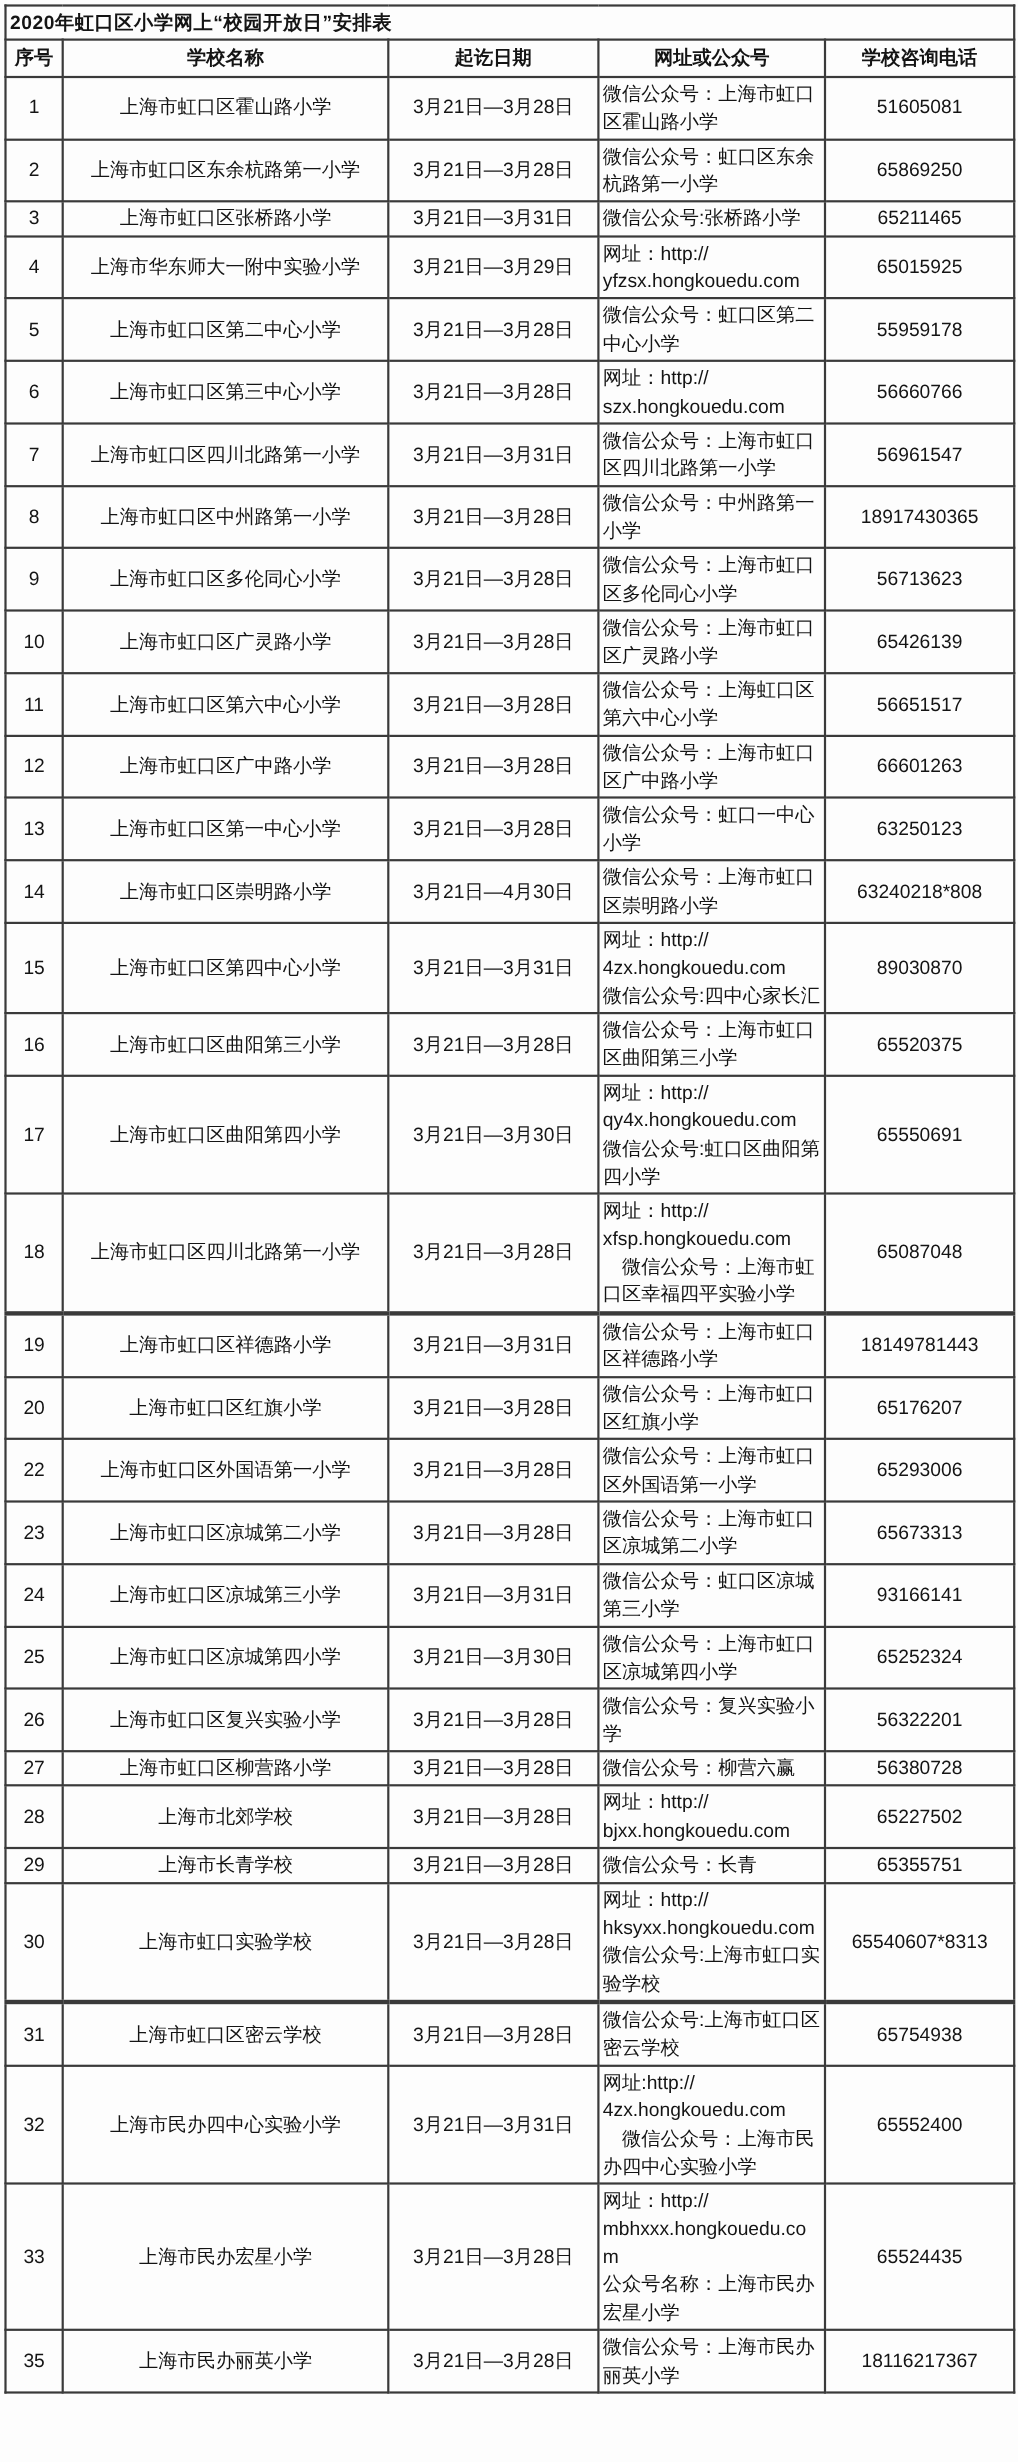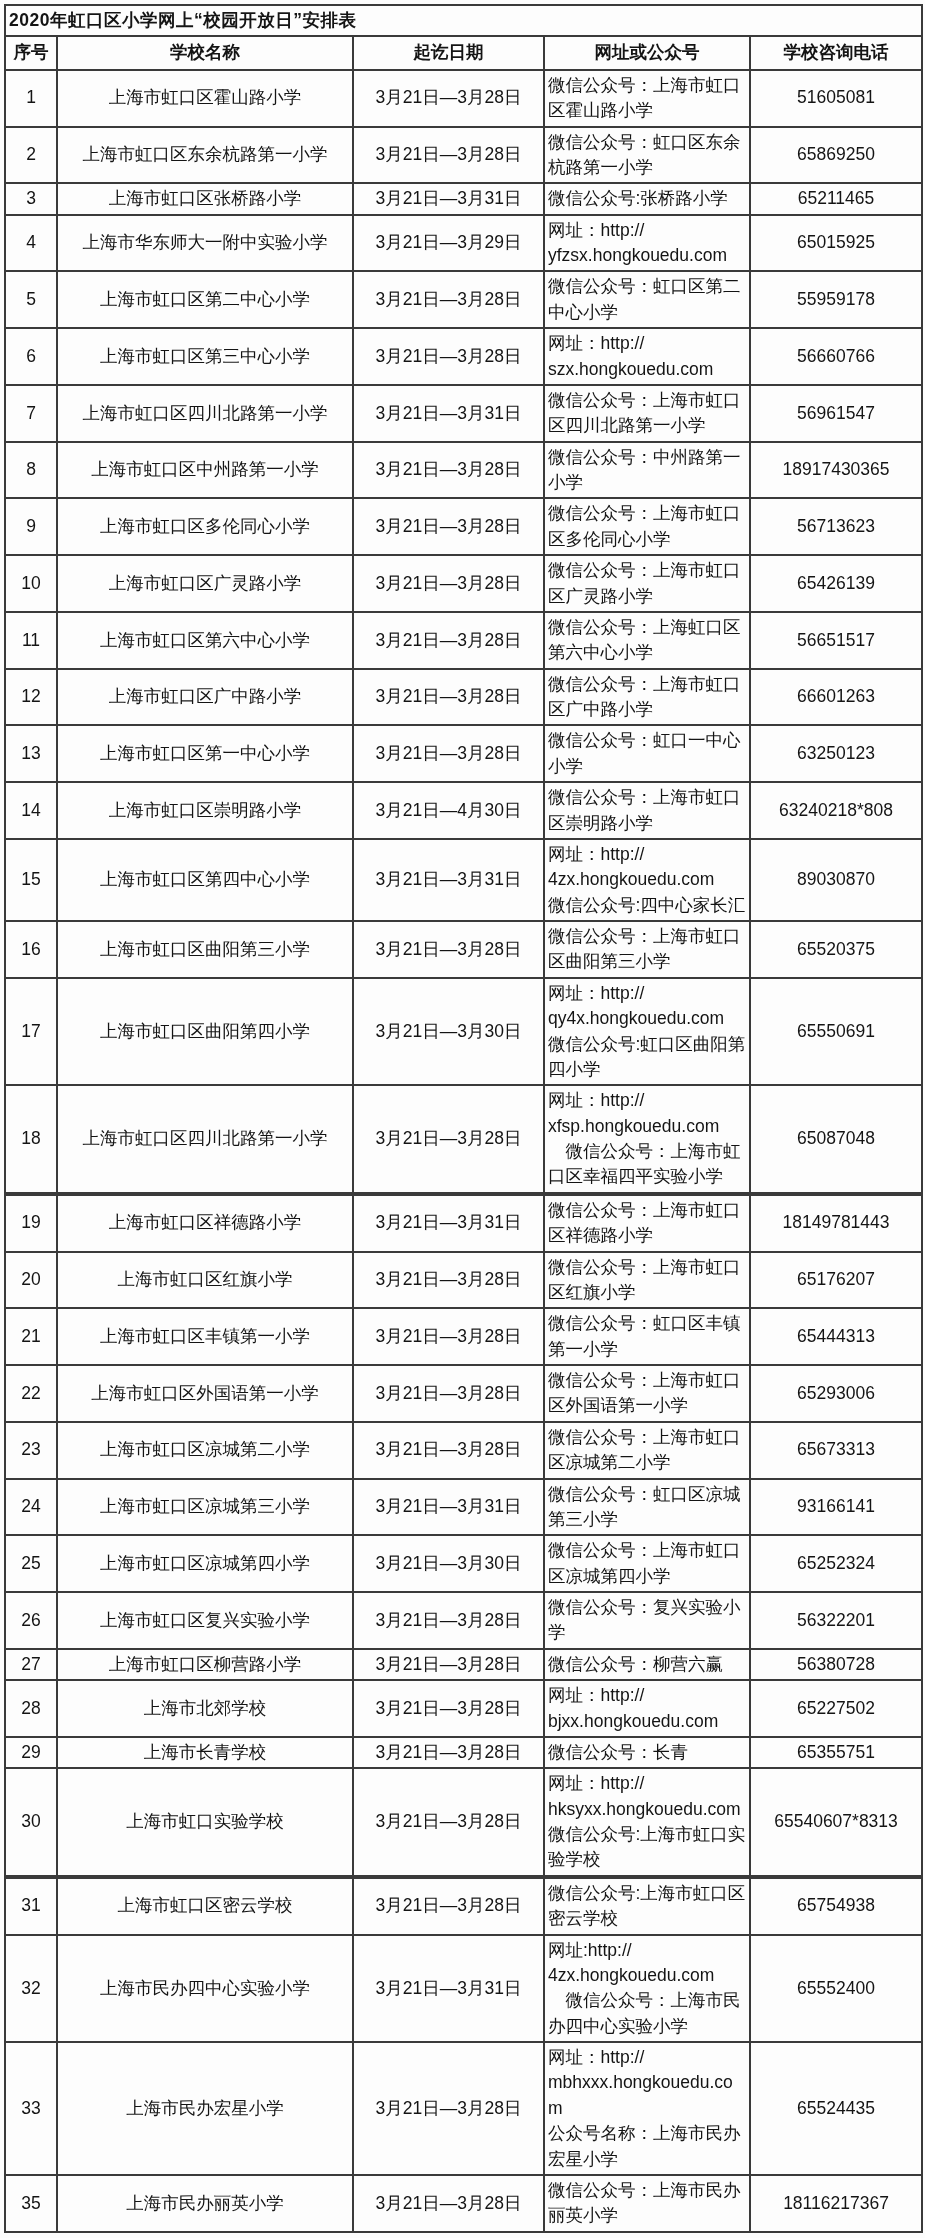--- a/index.html
+++ b/index.html
@@ -233,27 +233,20 @@
   </tr>
 
   <tr>
     <td class="c-no">20</td>
     <td class="c-school">上海市虹口区红旗小学</td>
     <td class="c-date">3月21日—3月28日</td>
     <td class="c-contact">微信公众号：上海市虹口区红旗小学</td>
     <td class="c-phone">65176207</td>
   </tr>
 
-  <tr>
-    <td class="c-no">21</td>
-    <td class="c-school">上海市虹口区丰镇第一小学</td>
-    <td class="c-date">3月21日—3月28日</td>
-    <td class="c-contact">微信公众号：虹口区丰镇第一小学</td>
-    <td class="c-phone">65444313</td>
-  </tr>
 
   <tr>
     <td class="c-no">22</td>
     <td class="c-school">上海市虹口区外国语第一小学</td>
     <td class="c-date">3月21日—3月28日</td>
     <td class="c-contact">微信公众号：上海市虹口区外国语第一小学</td>
     <td class="c-phone">65293006</td>
   </tr>
 
   <tr>

